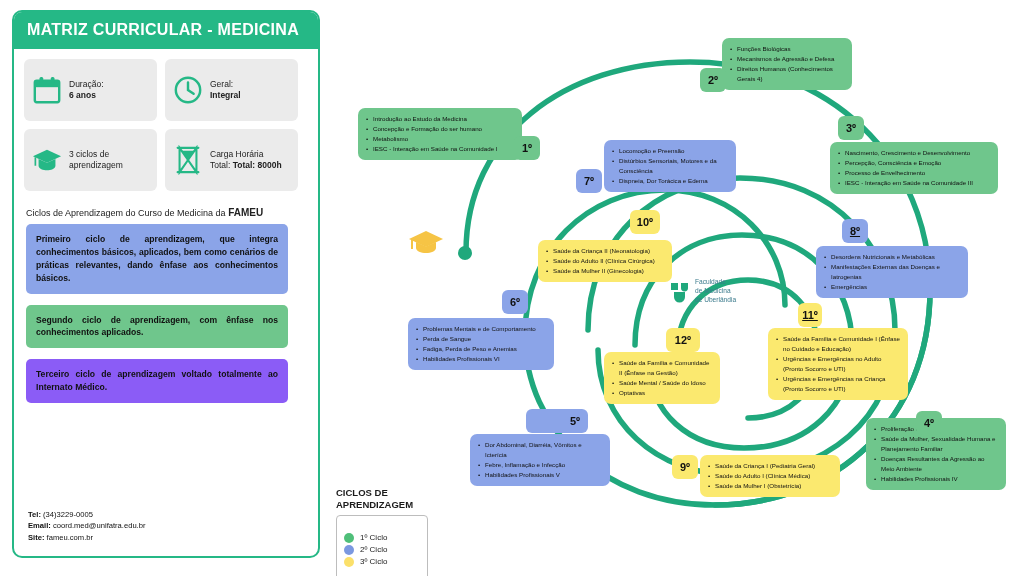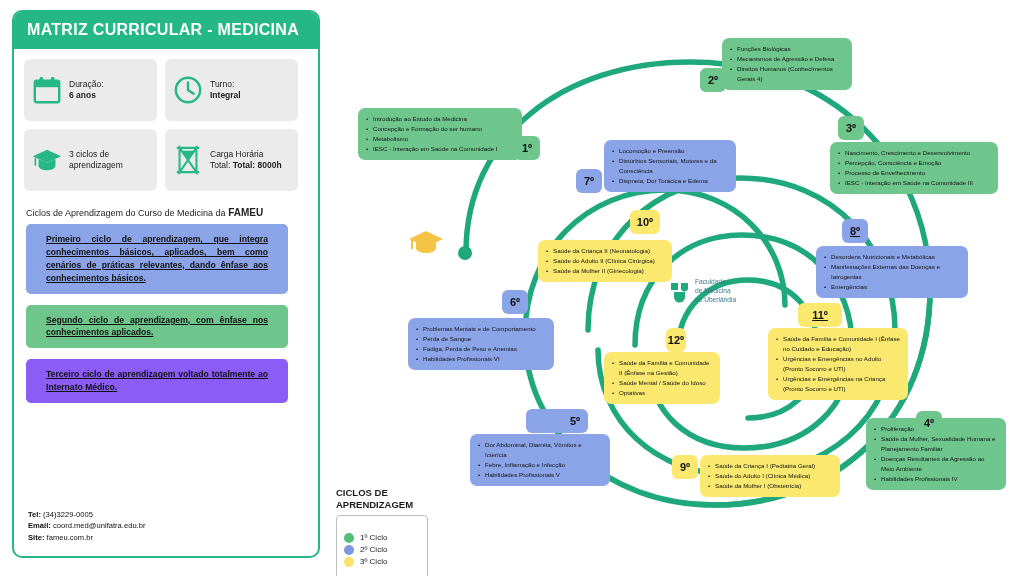--- a/index.html
+++ b/index.html
@@ -35,22 +35,22 @@
   .info-card .ico{flex:0 0 auto;width:30px;height:30px;}
   .info-card .txt{font-size:8.5px;color:#222;line-height:1.35;}
   .info-card .txt b{font-weight:bold;}
 
   #cycles-title{
     font-size:9px;color:#222;padding:6px 12px 6px 12px;
   }
   #cycles-title b{font-weight:bold;font-size:10px;}
   .cycle-box{
     margin:0 30px 11px 12px;border-radius:5px;
-    padding:9px 20px;font-size:8.6px;line-height:1.5;
-    color:#111;text-align:justify;font-weight:bold;text-decoration:underline;
+    padding:9px 10px;font-size:8.6px;line-height:1.5;
+    color:#111;text-align:justify;font-weight:bold;
   }
   .cycle-1{background:#8ba4e8;}
   .cycle-2{background:#6fc68c;}
   .cycle-3{background:#8b5cf6;}
 
   #contact{
     position:absolute;left:14px;bottom:12px;
     font-size:7.6px;line-height:1.55;color:#111;
   }
   #contact b{font-weight:bold;}
@@ -121,21 +121,21 @@
     </div>
 
     <div class="info-card">
       <span class="ico">
         <svg viewBox="0 0 32 32" width="30" height="30">
           <circle cx="16" cy="16" r="13" fill="none" stroke="#25b886" stroke-width="2.6"></circle>
           <path d="M16 8 V16 L22 20" fill="none" stroke="#25b886" stroke-width="2.6" stroke-linecap="round"></path>
         </svg>
       </span>
       <span class="txt">
-        <span>Turno:</span><br>
+        <span>Geral:</span><br>
         <b>Integral</b>
       </span>
     </div>
 
     <div class="info-card">
       <span class="ico">
         <svg viewBox="0 0 32 32" width="30" height="30">
           <path d="M16 5 L31 12 L16 19 L1 12 Z" fill="#25b886"></path>
           <path d="M7 15 v7 c0 3 5 5 9 5 s9 -2 9 -5 v-7 l-9 4 z" fill="#25b886"></path>
           <path d="M3.6 13 v9" stroke="#25b886" stroke-width="1.8" fill="none"></path>
@@ -324,30 +324,30 @@
   </div>
   <div class="sem-num b" style="left:172px;top:290px;">6º</div>
 
   <div class="sem-box y" style="left:438px;top:328px;width:140px;">
     <ul>
       <li>Saúde da Família e Comunidade I (Ênfase no Cuidado e Educação)</li>
       <li>Urgências e Emergências no Adulto (Pronto Socorro e UTI)</li>
       <li>Urgências e Emergências na Criança (Pronto Socorro e UTI)</li>
     </ul>
   </div>
-  <div class="sem-num y" style="left:468px;top:303px;width:44px;text-decoration:underline;">11º</div>
+  <div class="sem-num y" style="left:468px;top:303px;width:24px;text-decoration:underline;">11º</div>
 
   <div class="sem-box y" style="left:274px;top:352px;width:116px;">
     <ul>
       <li>Saúde da Família e Comunidade II (Ênfase na Gestão)</li>
       <li>Saúde Mental / Saúde do Idoso</li>
       <li>Optativas</li>
     </ul>
   </div>
-  <div class="sem-num y" style="left:336px;top:328px;width:20px;">12º</div>
+  <div class="sem-num y" style="left:336px;top:328px;width:34px;">12º</div>
 
   <div class="sem-box b" style="left:140px;top:434px;width:140px;">
     <ul>
       <li>Dor Abdominal, Diarréia, Vômitos e Icterícia</li>
       <li>Febre, Inflamação e Infecção</li>
       <li>Habilidades Profissionais V</li>
     </ul>
   </div>
   <div class="sem-num b" style="left:196px;top:409px;padding-left:36px;">5º</div>
 

